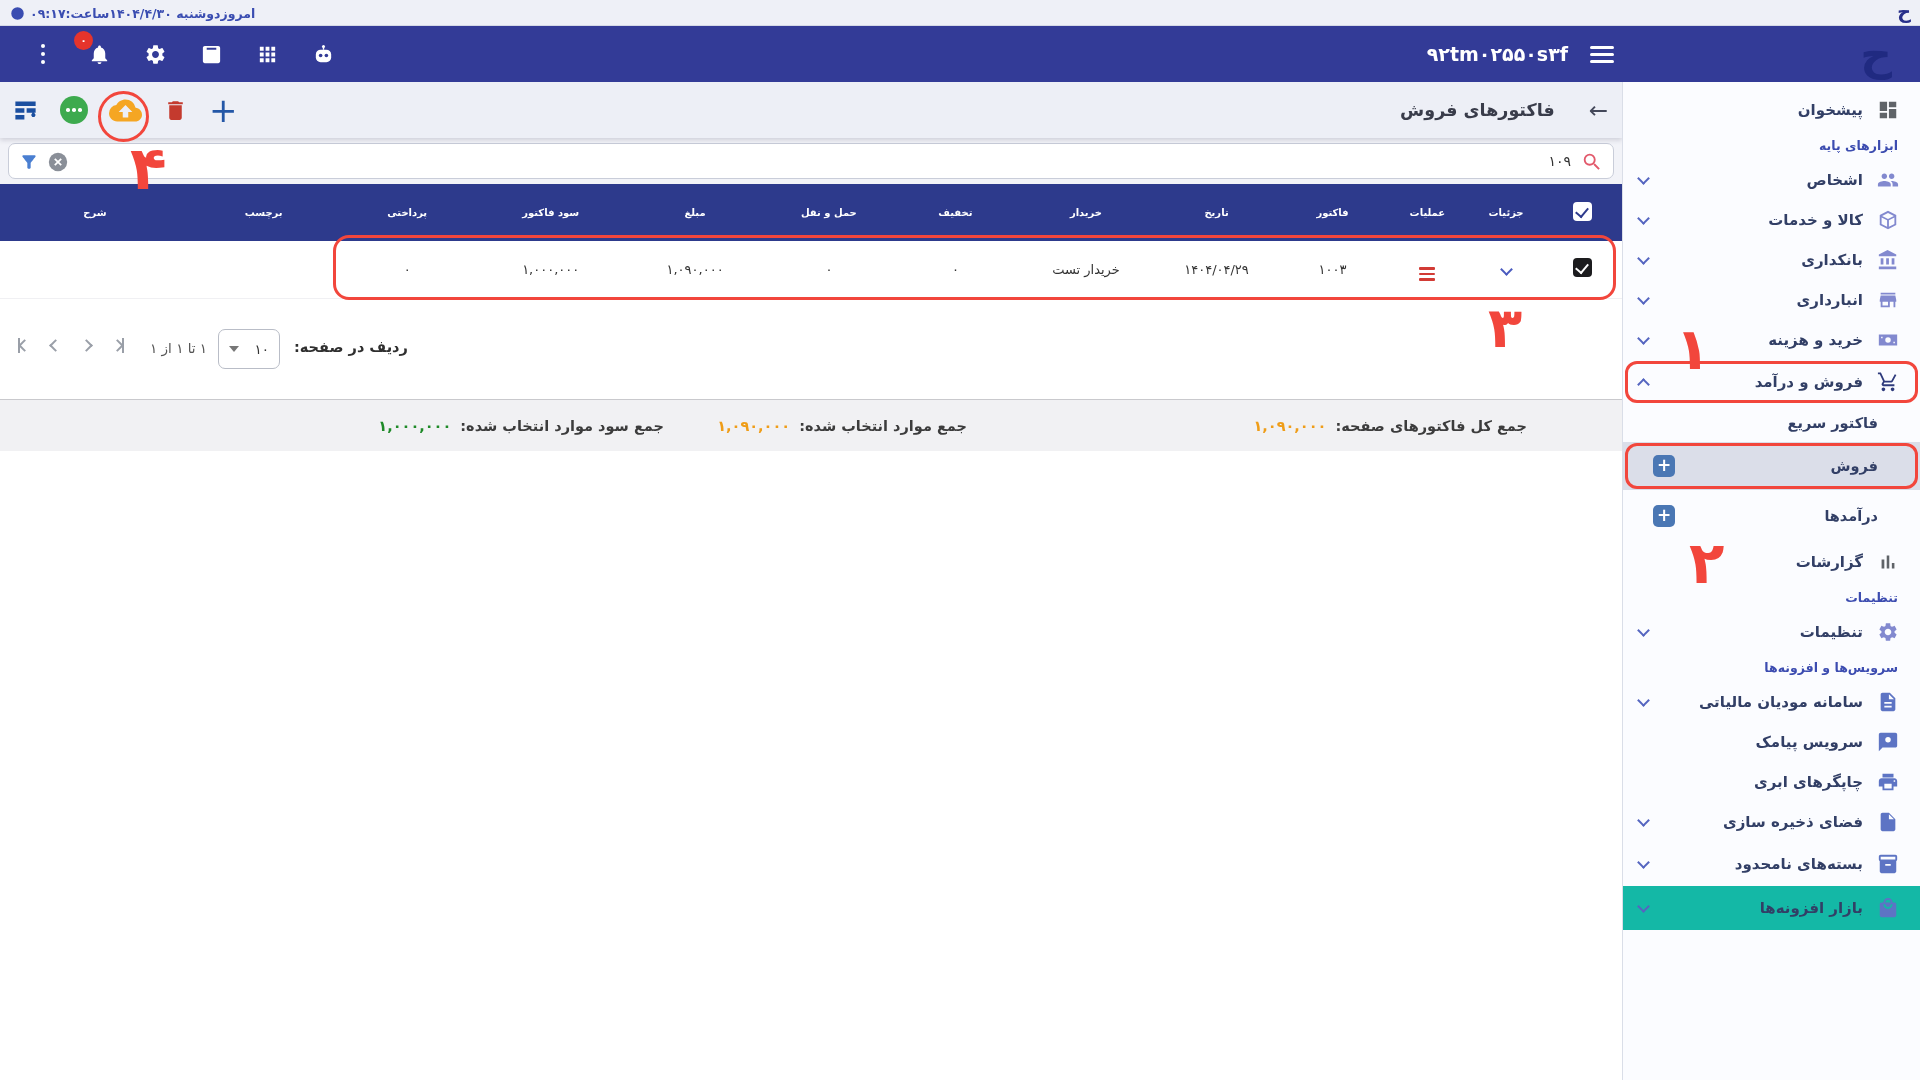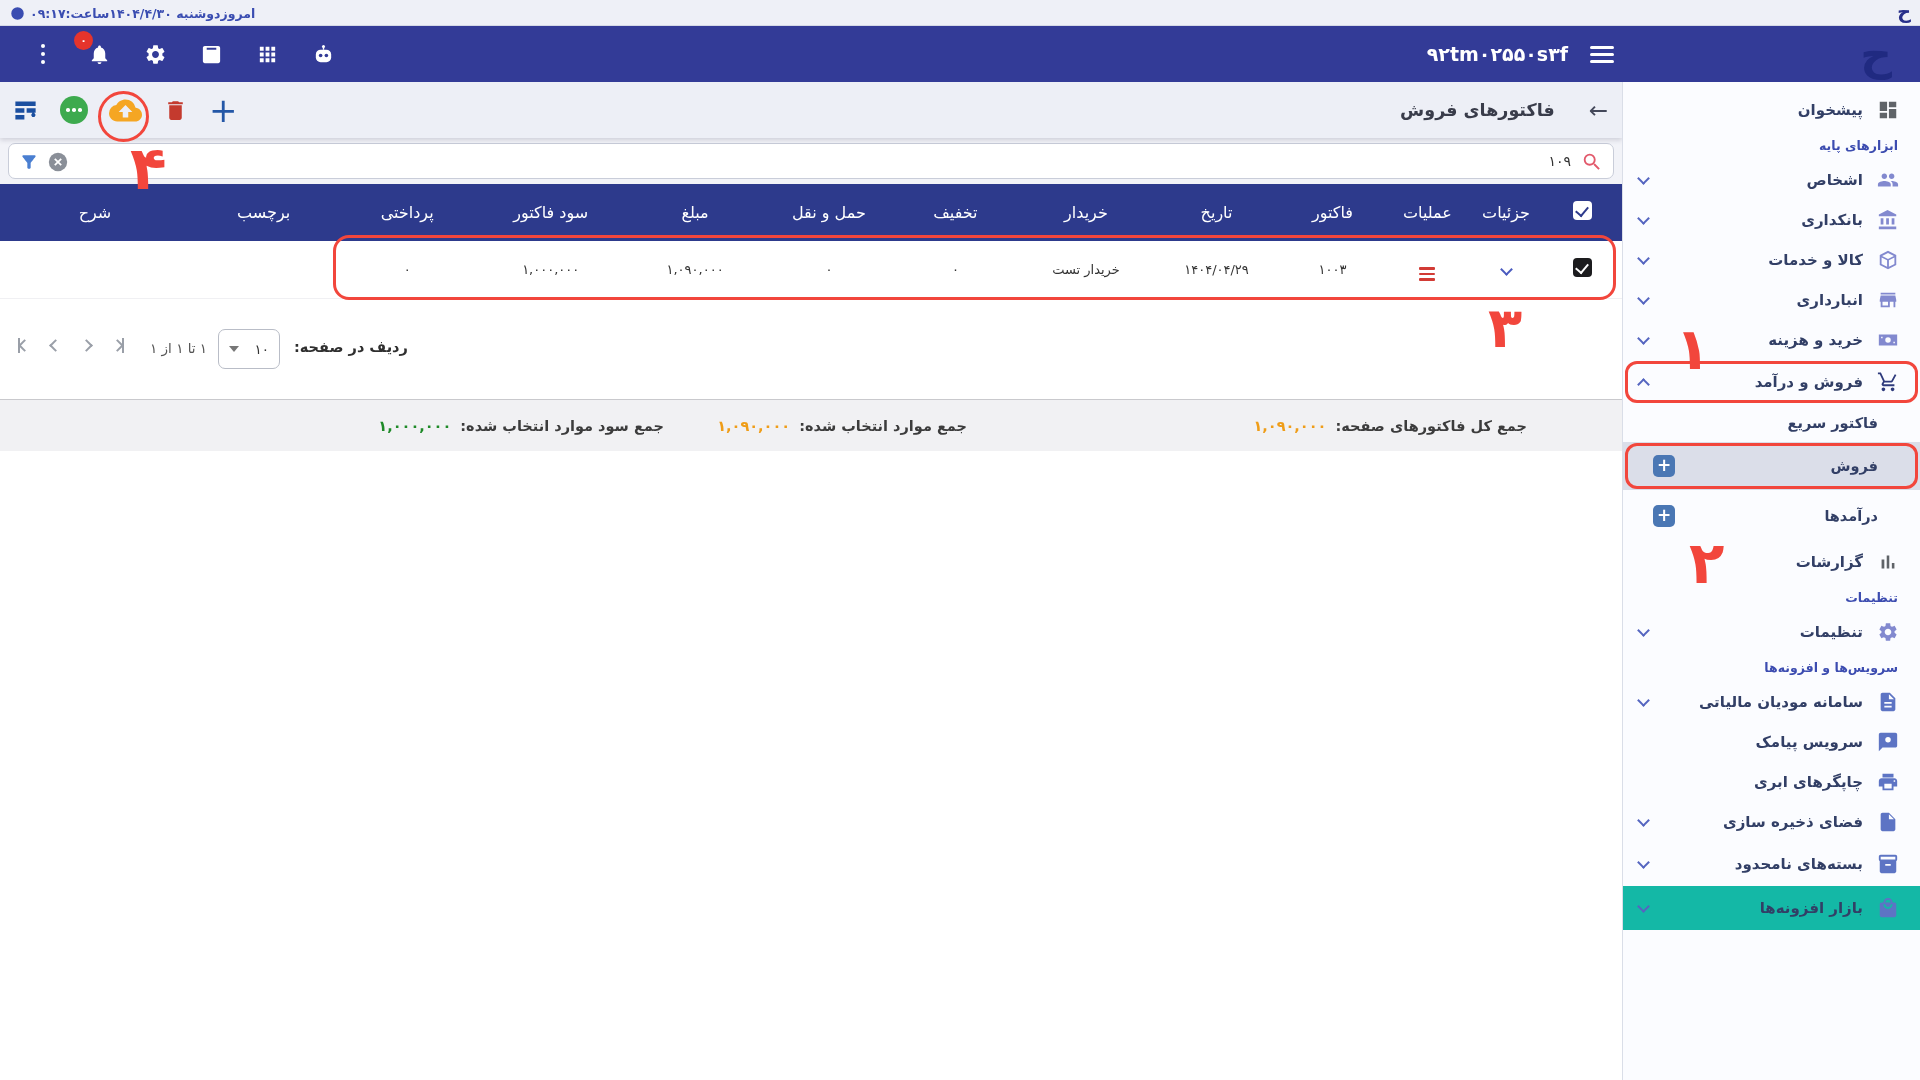--- a/index.html
+++ b/index.html
@@ -94,21 +94,21 @@
     background:#fff; border:1px solid #c9cdd9; border-radius:7px; }
   .search-input { width:100%; height:100%; border:none; outline:none;
     background:transparent; direction:rtl; padding:0 42px 0 70px; font-size:14px;
     color:#333; font-family:inherit; }
   .funnel { position:absolute; left:10px; top:8px; } .funnel svg { width:20px; height:20px; fill:#4a7fd1; }
   .clearx { position:absolute; left:38px; top:7px; } .clearx svg { width:22px; height:22px; }
   .mag { position:absolute; right:10px; top:7px; } .mag svg { width:22px; height:22px; fill:#e2596b; }
 
   table.invoice-table { width:100%; border-collapse:collapse; table-layout:fixed; direction:rtl; }
   .invoice-table thead tr { height:57px; background:#2d3a8c; }
-  .invoice-table th { color:#fff; font-size:16px; font-weight:400; text-align:center;margin-top:16px; }
+  .invoice-table th { color:#fff; font-size:10px; font-weight:700; text-align:center;margin-top:16px; }
   .invoice-table tbody tr { height:57px; background:#fff; border-bottom:1px solid #f0f0f3; }
   .invoice-table td { text-align:center; font-size:13px; color:#333; }
   .link { color:#3565d0; cursor:pointer; }
   .cb { width:19px; height:19px; border-radius:4px; display:inline-block; position:relative; cursor:pointer; }
   .cb-light { background:#fff; }
   .cb-dark { background:#1c1c1e; }
   .cb::after { content:""; position:absolute; left:5.5px; top:2.5px; width:6px;
     height:10px; transform:rotate(40deg); }
   .cb-light::after { border-right:2.5px solid #2d3a8c; border-bottom:2.5px solid #2d3a8c; }
   .cb-dark::after { border-right:2.5px solid #fff; border-bottom:2.5px solid #fff; }
@@ -245,34 +245,34 @@
             <path d="M16 11c1.66 0 3-1.34 3-3s-1.34-3-3-3-3 1.34-3 3 1.34 3 3 3zm-8 0c1.66 0 3-1.34 3-3S9.66 5 8 5 5 6.34 5 8s1.34 3 3 3zm0 2c-2.33 0-7 1.17-7 3.5V19h14v-2.5c0-2.33-4.67-3.5-7-3.5zm8 0c-.29 0-.62.02-.97.05 1.16.84 1.97 1.97 1.97 3.45V19h6v-2.5c0-2.33-4.67-3.5-7-3.5z"></path>
           </svg>
         </span>
         <span class="sb-label">اشخاص</span>
         <span class="sb-spacer"></span>
         <span class="chev down"></span>
       </div>
       <div class="sb-item">
         <span class="sb-icon">
           <svg viewBox="0 0 24 24">
+            <path d="M21 8.35V6.6L12 2 3 6.6v10.8L12 22l9-4.6V8.35zM12 4.26l6.45 3.29L12 10.85 5.55 7.55 12 4.26zM5 9.3l6 3.07v6.97l-6-3.07V9.3zm8 10.04v-6.97l6-3.07v6.97l-6 3.07z"></path>
+          </svg>
+        </span>
+        <span class="sb-label">کالا و خدمات</span>
+        <span class="sb-spacer"></span>
+        <span class="chev down"></span>
+      </div>
+      <div class="sb-item">
+        <span class="sb-icon">
+          <svg viewBox="0 0 24 24">
             <path d="M4 10v7h3v-7H4zm6 0v7h3v-7h-3zM2 22h19v-3H2v3zm14-12v7h3v-7h-3zm-4.5-9L2 6v2h19V6l-9.5-5z"></path>
           </svg>
         </span>
         <span class="sb-label">بانکداری</span>
-        <span class="sb-spacer"></span>
-        <span class="chev down"></span>
-      </div>
-      <div class="sb-item">
-        <span class="sb-icon">
-          <svg viewBox="0 0 24 24">
-            <path d="M21 8.35V6.6L12 2 3 6.6v10.8L12 22l9-4.6V8.35zM12 4.26l6.45 3.29L12 10.85 5.55 7.55 12 4.26zM5 9.3l6 3.07v6.97l-6-3.07V9.3zm8 10.04v-6.97l6-3.07v6.97l-6 3.07z"></path>
-          </svg>
-        </span>
-        <span class="sb-label">کالا و خدمات</span>
         <span class="sb-spacer"></span>
         <span class="chev down"></span>
       </div>
       <div class="sb-item">
         <span class="sb-icon">
           <svg viewBox="0 0 24 24">
             <path d="M20 4H4v2h16V4zm1 10v-2l-1-5H4l-1 5v2h1v6h10v-6h4v6h2v-6h1zm-9 4H6v-4h6v4z"></path>
           </svg>
         </span>
         <span class="sb-label">انبارداری</span>

